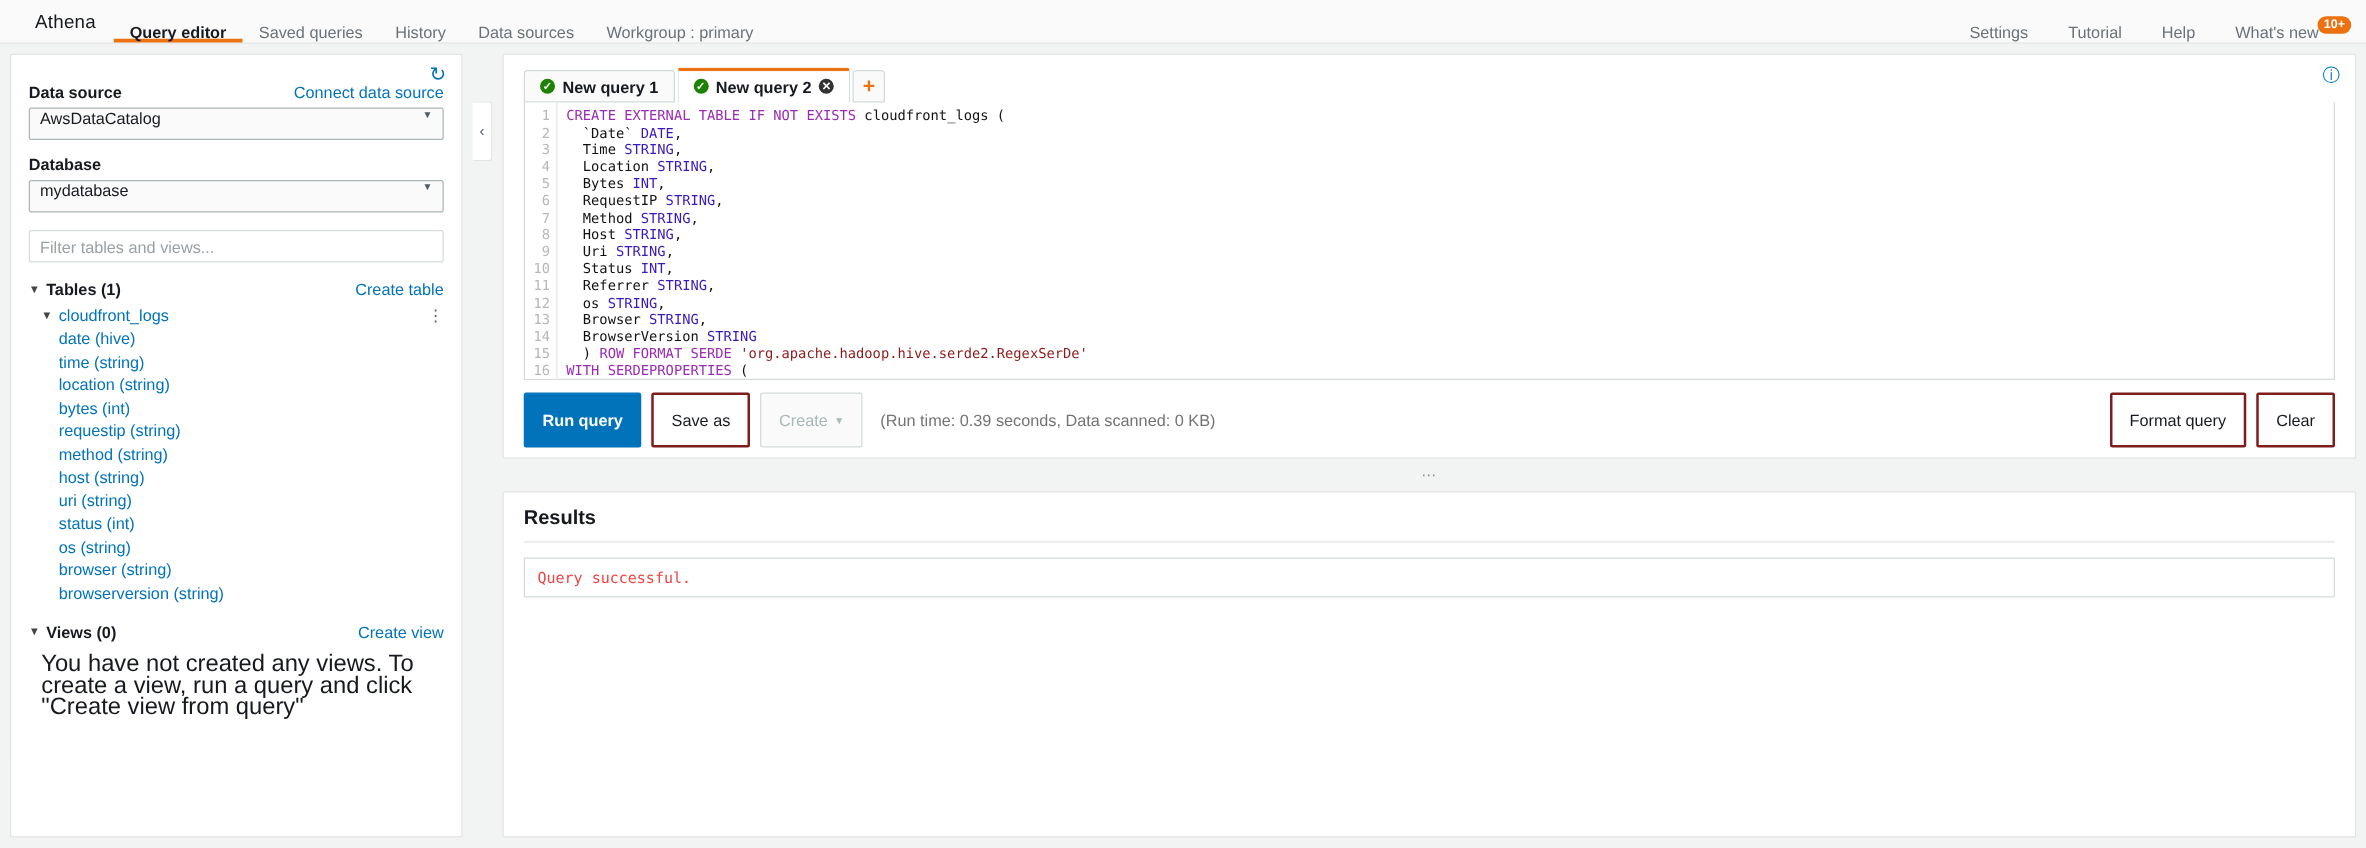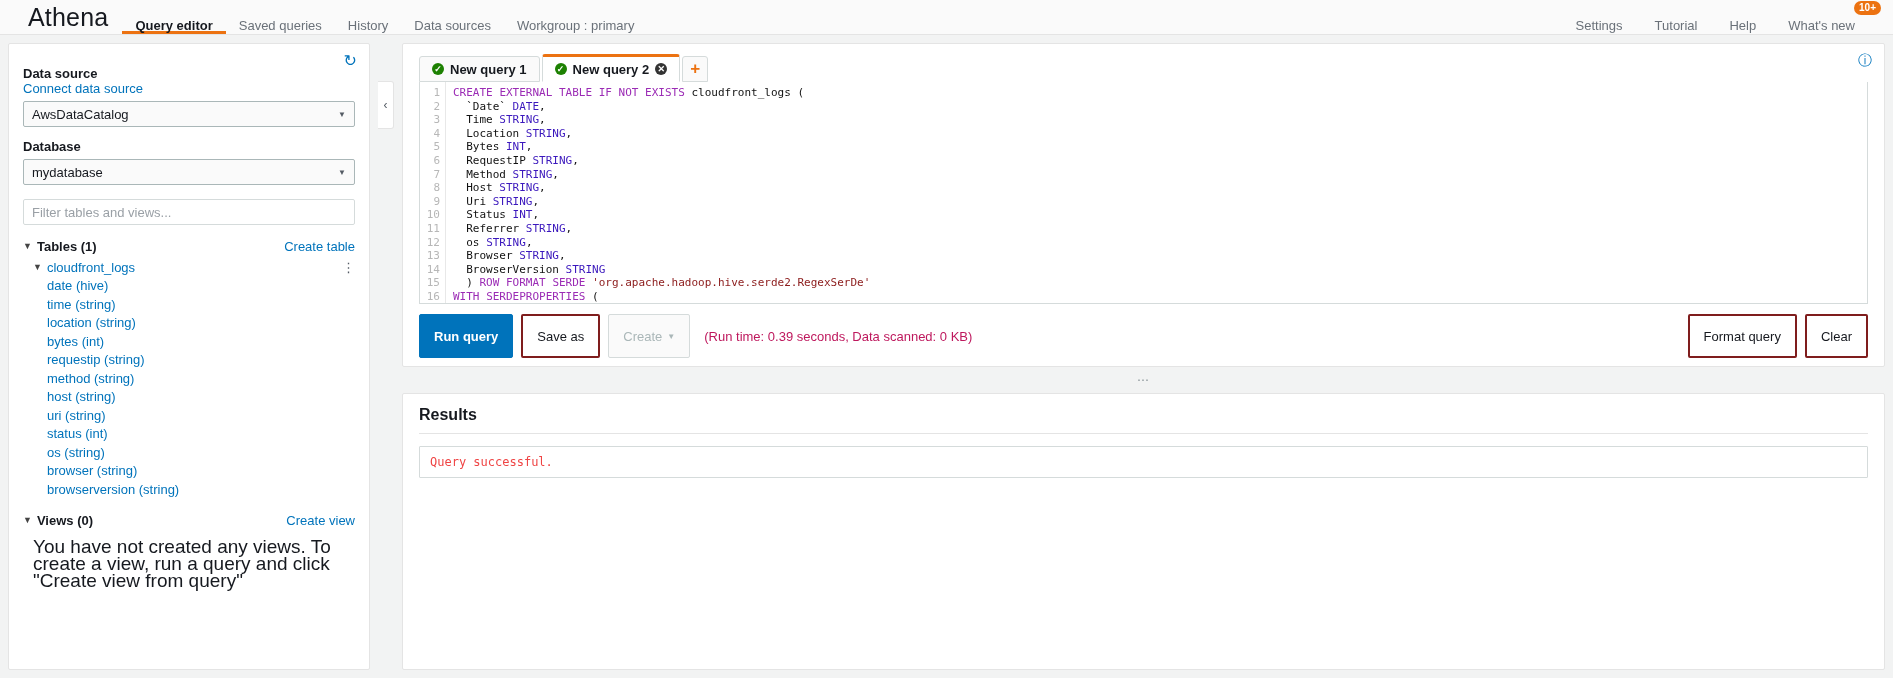--- a/index.html
+++ b/index.html
@@ -17,21 +17,21 @@
   
   .topnav {
     height: 35px;
     background: #fafafa;
     border-bottom: 1px solid #e4e4e4;
     display: flex;
     align-items: stretch;
     position: relative;
   }
   .brand {
-    font-size: 25px;
+    font-size: 15px;
     color: #16191f;
     padding: 0 14px 0 28px;
     display: flex; align-items: center;
     letter-spacing: .2px;
   }
   .navlink {
     display: flex; align-items: center;
     padding: 0 13px;
     color: #6a7179;
     font-size: 13px;
@@ -46,21 +46,21 @@
     border-bottom-color: #ec7211;
   }
   .nav-right {
     margin-left: auto;
     display: flex; align-items: stretch;
     padding-right: 22px;
   }
   .nav-right .navlink { padding: 0 16px; }
   .badge {
     position: absolute;
-    top: 1px;
+    top: 13px;
     right: 12px;
     background: #ec7211;
     color: #fff;
     font-size: 10px;
     font-weight: bold;
     border-radius: 9px;
     padding: 1px 5px 2px 5px;
     line-height: 11px;
   }
 
@@ -88,33 +88,32 @@
     color: #0073bb;
     font-size: 16px;
     cursor: pointer;
     line-height: 1;
   }
   .row-head {
     display: flex;
     align-items: baseline;
     justify-content: space-between;
     margin-top: 12px;
-    flex-direction: column;
   }
   .lbl { font-weight: bold; font-size: 13px; color: #16191f; }
   .link { color: #0073bb; font-size: 13px; cursor: pointer; }
 
   .select {
     width: 100%;
     height: 26px;
     margin-top: 5px;
     border: 1px solid #aab7b8;
     border-radius: 2px;
     background: #fafafa;
-    display: flex; align-items: center;
+    display: flex; align-items: flex-start;
     padding: 0 8px;
     font-size: 13px;
     color: #16191f;
     cursor: pointer;
     position: relative;
   }
   .select .caret {
     position: absolute; right: 8px;
     font-size: 8px; color: #545b64;
   }
@@ -315,21 +314,21 @@
   }
   .btn-primary {
     background: #0073bb; color: #fff; border: 1px solid #0073bb; font-weight: bold;
   }
   .btn-normal {
     background: #fff; color: #16191f; border: 2px solid #7f1d1d;
   }
   .btn-disabled {
     background: #fafafa; color: #aab7b8; border: 1px solid #d5dbdb; cursor: default;
   }
-  .runinfo { color: #be185d; font-size: 13px; margin-left: 6px; }
+  .runinfo { color: #737373; font-size: 13px; margin-left: 6px; }
   .actions-right { margin-left: auto; display: flex; gap: 8px; }
   .hint { margin-top: 8px; color: #545b64; font-size: 12.5px; }
 
   
   .splitter {
     height: 10px;
     display: flex; align-items: center; justify-content: center;
     color: #879196; font-size: 12px;
     cursor: row-resize;
     letter-spacing: 1px;

